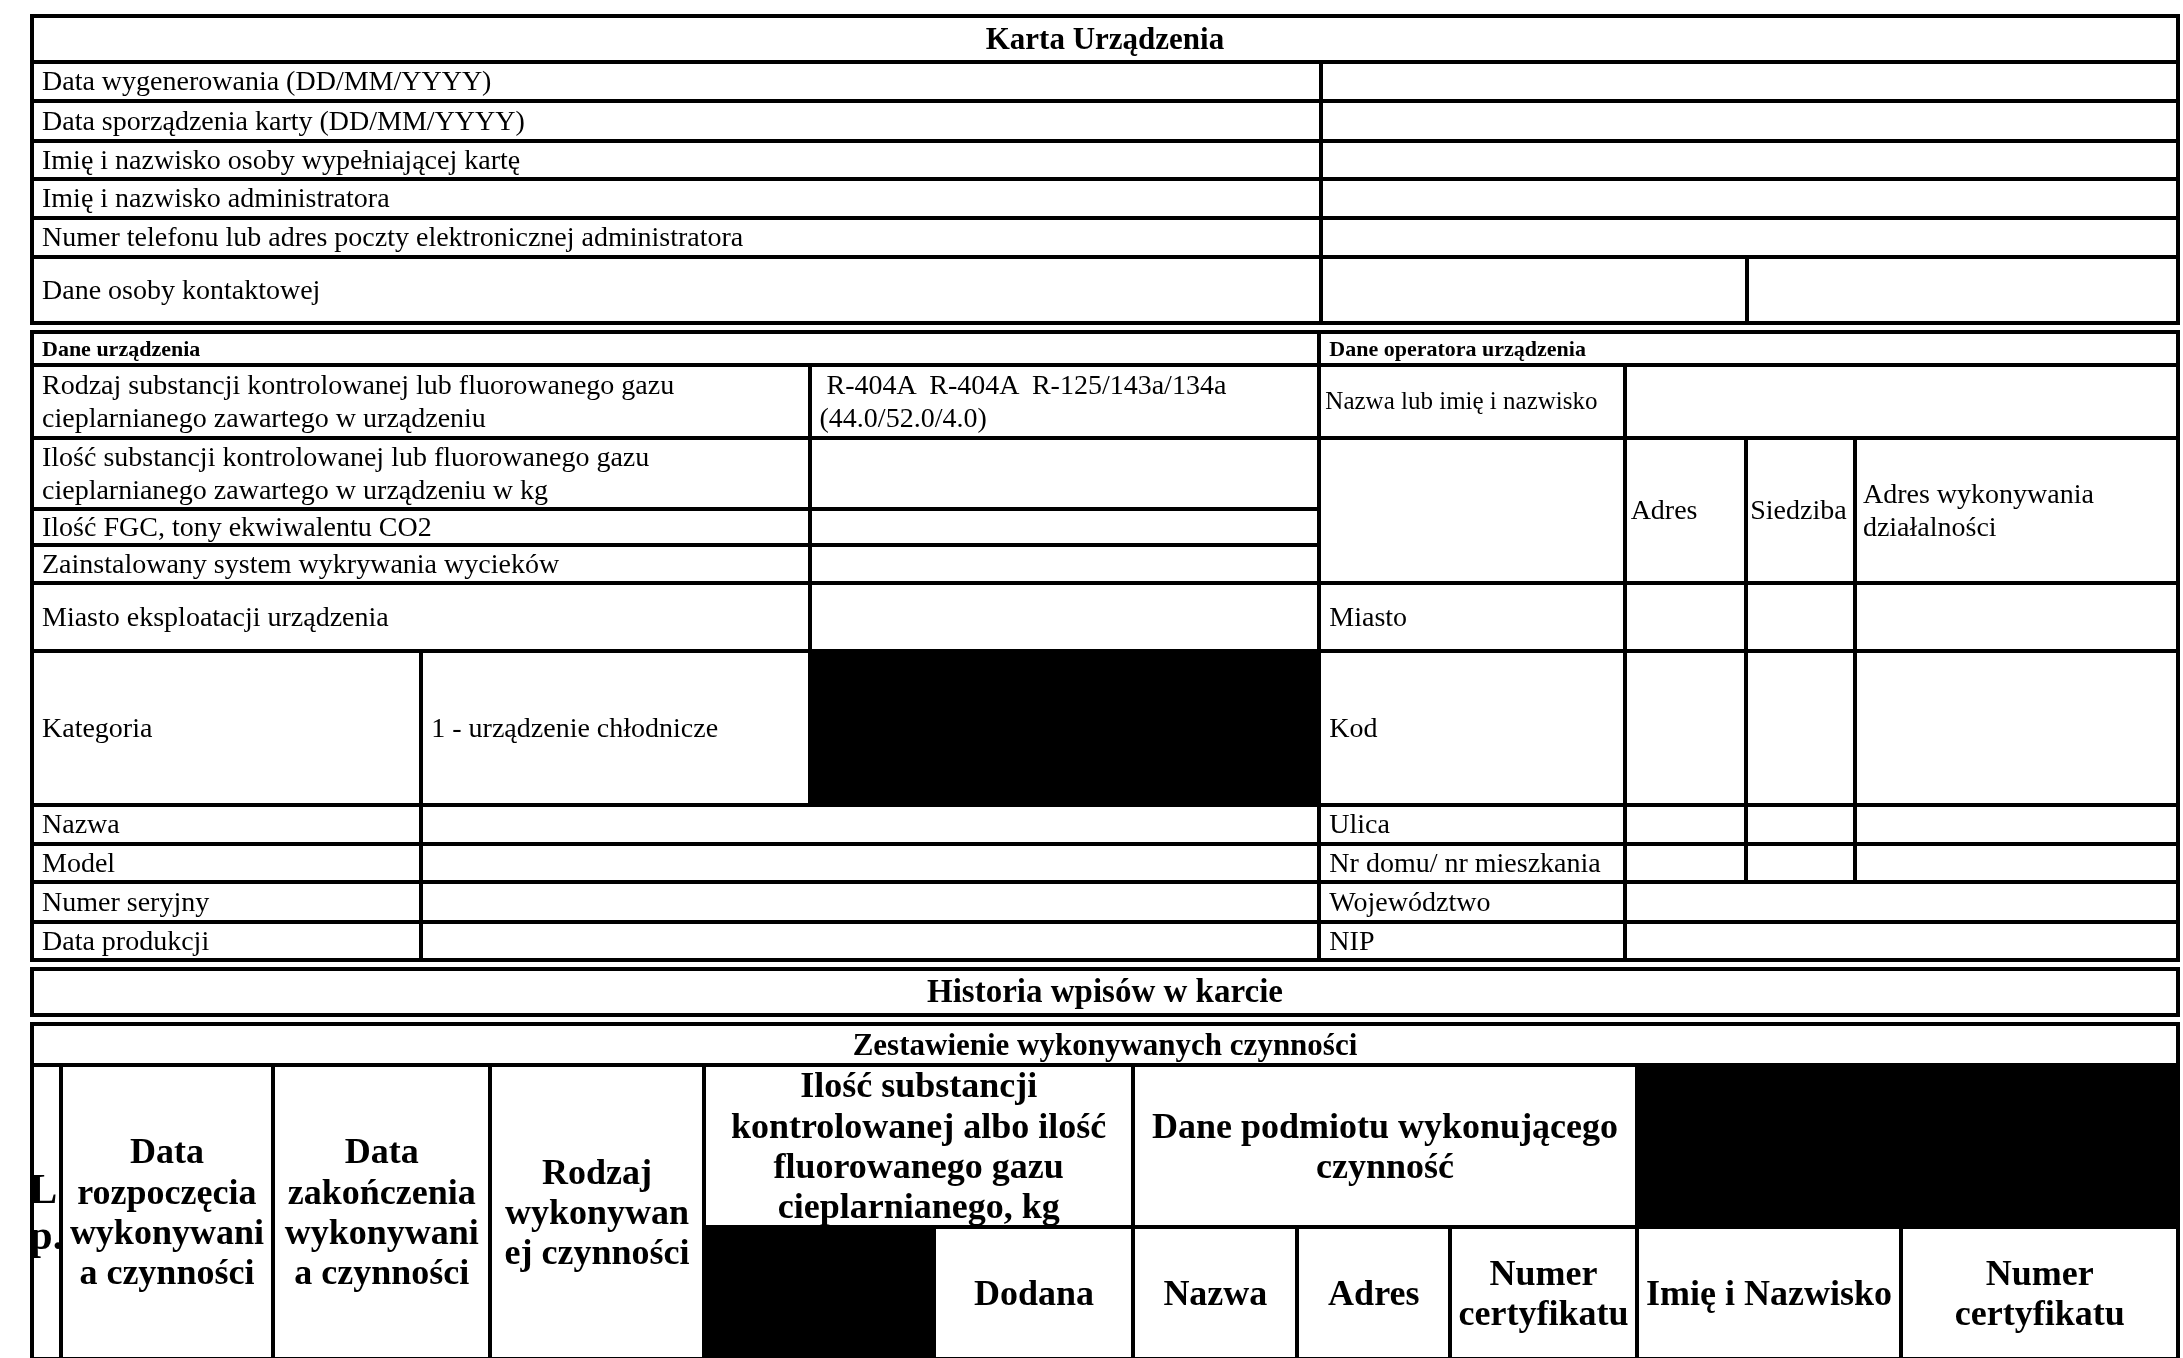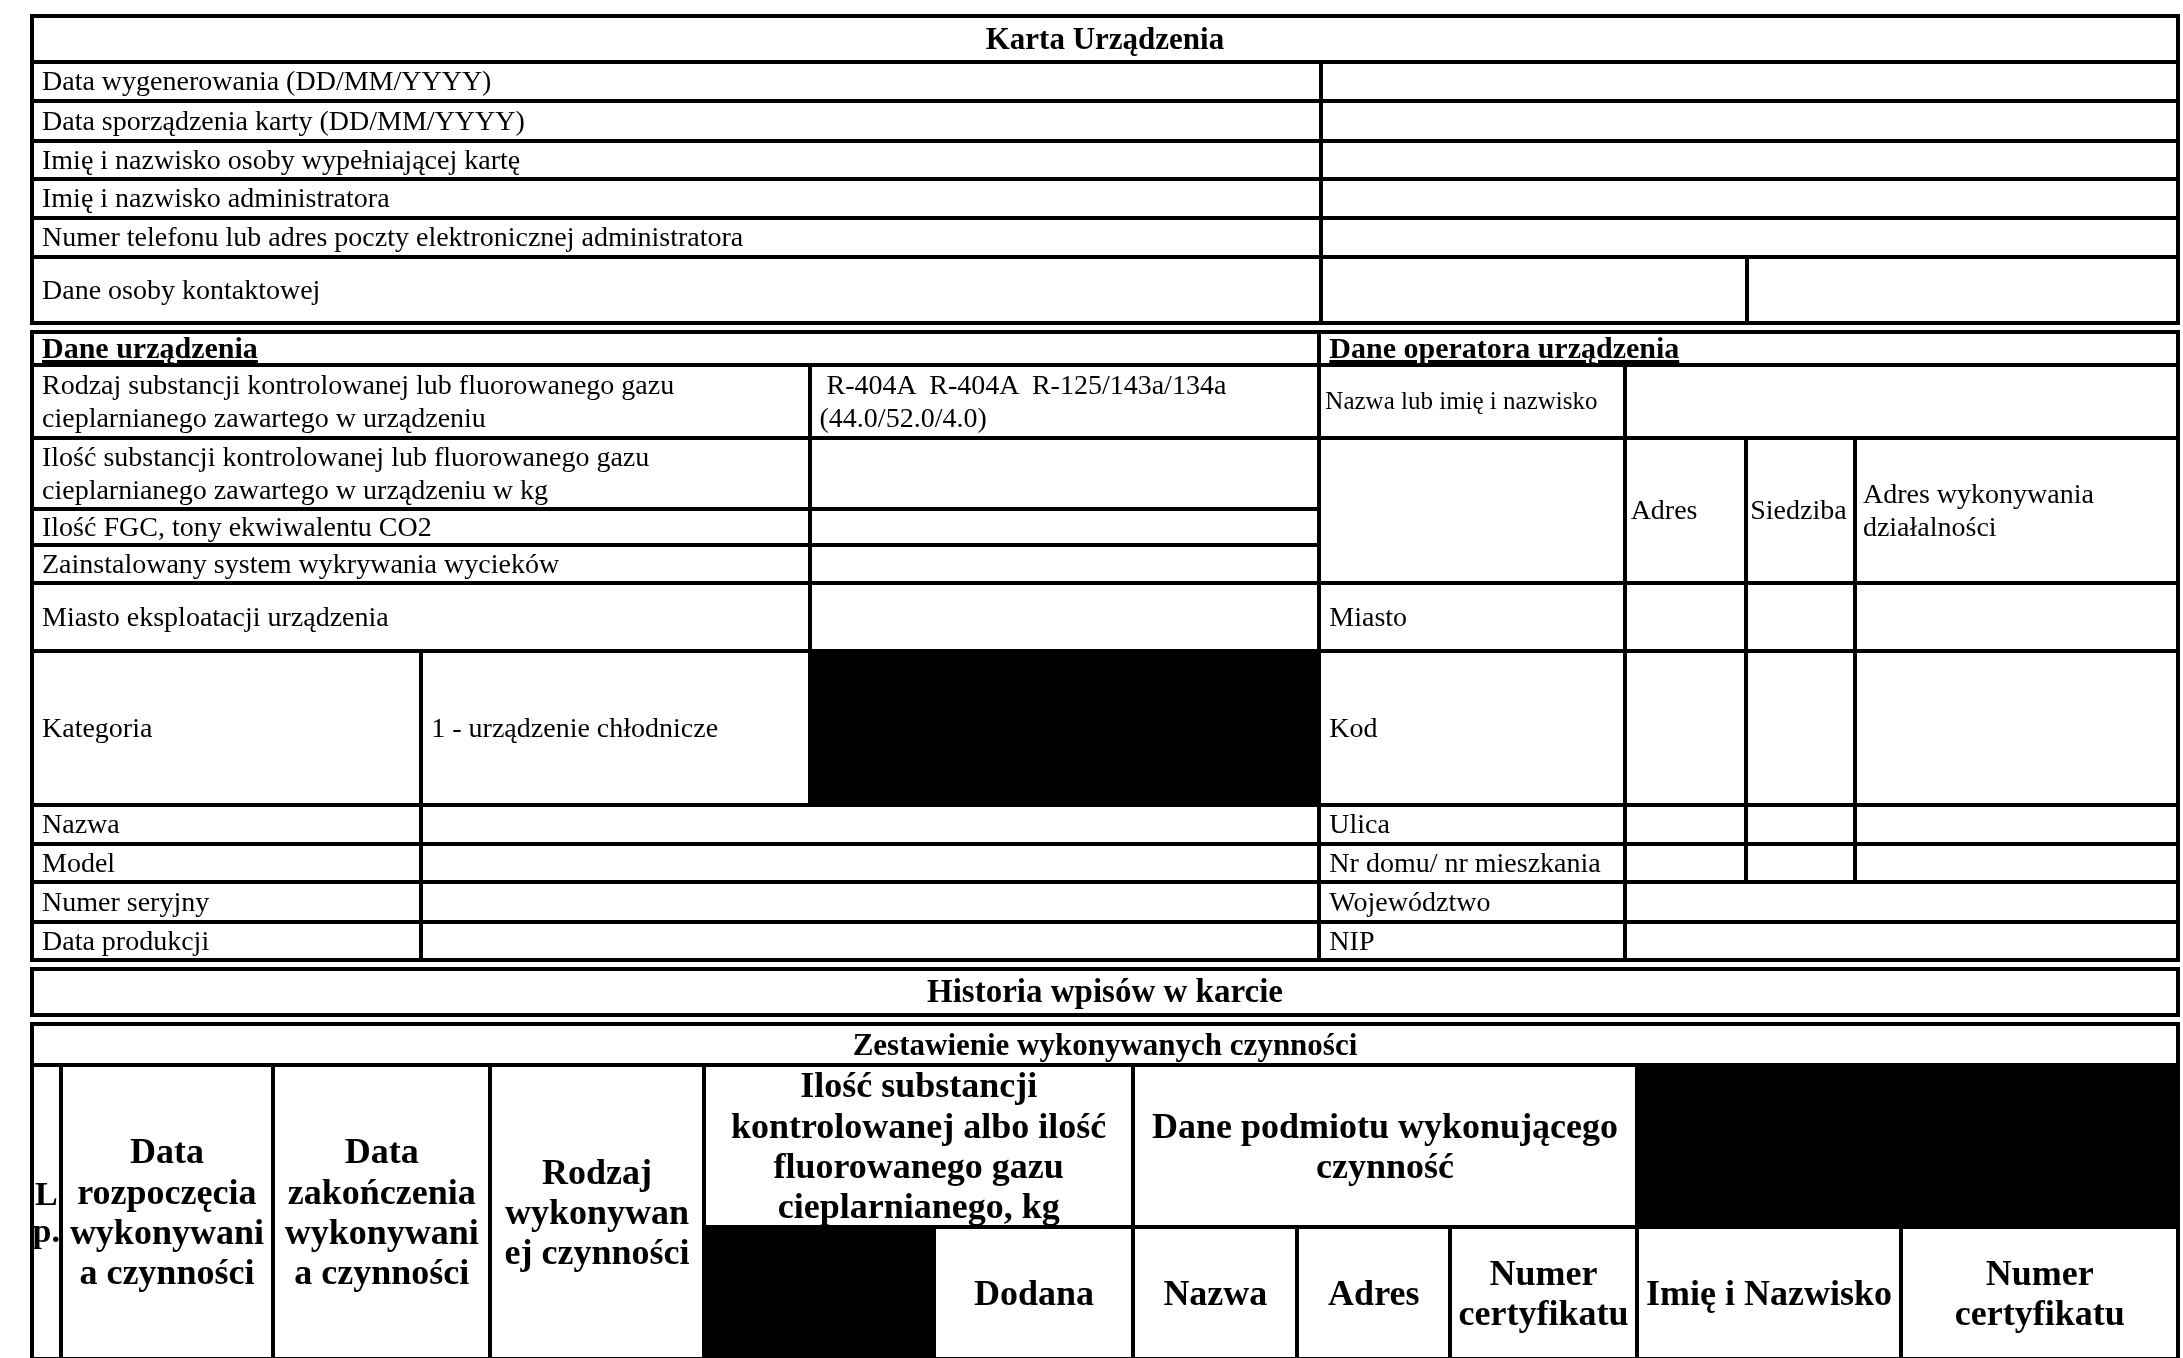--- a/index.html
+++ b/index.html
@@ -34,25 +34,25 @@
     align-items: center;
     justify-content: flex-start;
     box-sizing: border-box;
     padding: 2px 8px;
     font-size: 28px;
     line-height: 1.15;
     overflow: hidden;
   }
   .ctr { justify-content: center; text-align: center; }
   .title-cell { font-size: 31px; font-weight: bold; }
-  .sec-hdr { font-size: 30px; font-weight: bold; padding: 1px 8px; text-decoration: underline; }
+  .sec-hdr { font-size: 22px; font-weight: bold; padding: 1px 8px; }
   .hist-hdr { font-size: 33px; font-weight: bold; }
   .zest-hdr { font-size: 31px; font-weight: bold; padding: 0 8px; }
   .col-hdr { font-size: 36px; font-weight: bold; line-height: 1.12; overflow-wrap: anywhere; padding: 2px 6px; }
-  .lp-cell { font-size: 34px; font-weight: bold; line-height: 1.1; word-break: break-all; padding: 0 2px; justify-content: center; text-align: center; }
+  .lp-cell { font-size: 42px; font-weight: bold; line-height: 1.1; word-break: break-all; padding: 0 2px; justify-content: center; }
   .prewrap { white-space: pre-wrap; }
   .tightfit { font-size: 25px; padding: 2px 4px; white-space: nowrap; }
   .empty { background: #ffffff; }
 </style>
 </head>
 <body>
 
 <div class="page">
 
   <div class="tbl blockgap" style="grid-template-columns: 1291fr 424fr 429fr; grid-template-rows: 42px 35px 36px 34px 35px 35px 62px;">

